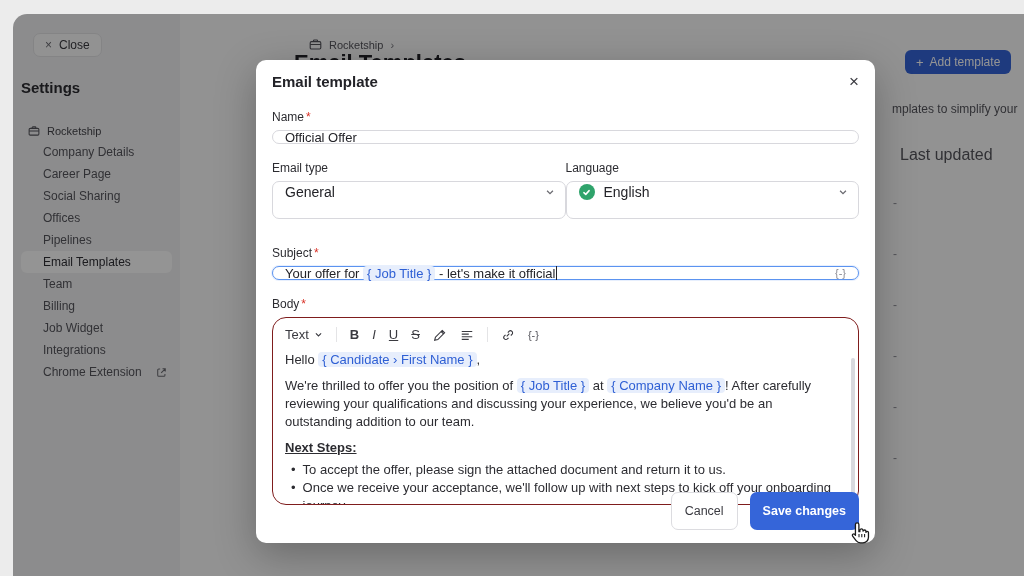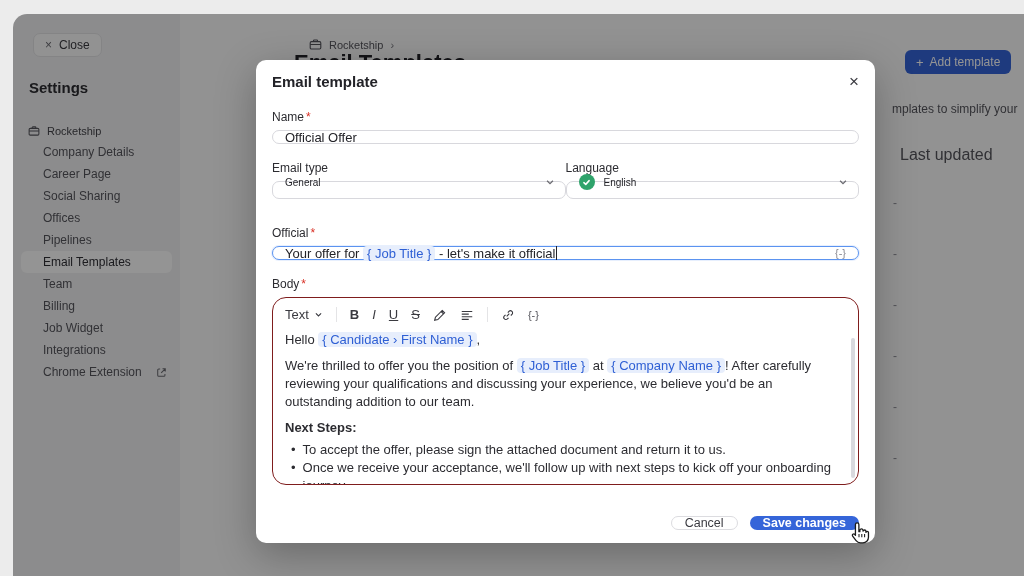--- a/index.html
+++ b/index.html
@@ -10,21 +10,21 @@
   
   .panel { position:absolute; left:13px; top:14px; right:0; bottom:0;
     background:#fcfcfc; border-radius:14px 0 0 0; overflow:hidden; }
   .sidebar { position:absolute; left:0; top:0; width:167px; height:100%;
     background:#f2f2f3; }
   .close-btn { position:absolute; left:20px; top:19px; height:24px;
     display:flex; align-items:center; gap:7px; padding:0 11px;
     background:rgba(255,255,255,0.75); border:1px solid #e4e4e6;
     border-radius:7px; font-size:12px; color:#3a3a40; }
   .close-x { font-size:12px; color:#6a6a70; }
-  .settings-title { position:absolute; left:16px; top:65px; font-size:15px;
+  .settings-title { position:absolute; left:8px; top:65px; font-size:15px;
     font-weight:bold; color:#2c2c31; }
   .nav { position:absolute; left:0; top:106px; width:167px; }
   .nav-org { position:relative; height:21px; display:flex; align-items:center;
     gap:7px; padding-left:15px; font-size:11px; color:#44444a; }
   .nav-item { position:relative; height:22px; display:flex; align-items:center;
     padding-left:30px; font-size:12px; color:#55555c; }
   .nav-item.active { background:rgba(255,255,255,0.95); border-radius:6px;
     margin:0 8px; padding-left:22px; width:151px; color:#2f2f35; }
   .ext-icon { margin-left:14px; color:#6a6a70; }
 
@@ -57,22 +57,22 @@
   .modal-title { font-size:15px; font-weight:bold; color:#232328; }
   .modal-close { font-size:17px; color:#3a3a40; line-height:1; cursor:default; }
   .field-label { font-size:12px; color:#2c2c31; margin-bottom:6px; }
   .req { color:#d93025; margin-left:2px; }
   .text-input { height:14px; border:1px solid #d8d8dd; border-radius:7px;
     display:flex; align-items:center; padding:0 12px; font-size:13px;
     color:#232328; background:#fff; }
   .field { margin-bottom:17px; }
   .two-col { display:flex; margin-bottom:27px;justify-content:space-between; }
   .col { flex:1; }
-  .select { height:18px; border:1px solid #d8d8dd; border-radius:7px;
-    display:flex; align-items:center; padding:0 10px 16px 12px; font-size:10px;
+  .select { height:38px; border:1px solid #d8d8dd; border-radius:7px;
+    display:flex; align-items:center; padding:0 10px 16px 12px; font-size:14px;
     color:#232328; }
   .select .chev { margin-left:auto; color:#6a6a70; }
   .lang-check { width:16px; height:16px; border-radius:50%; background:#2fa36b;
     display:flex; align-items:center; justify-content:center; margin-right:9px;
     flex:0 0 auto; }
   .subject-input { border:1.5px solid #5b93f0; box-shadow:0 0 0 1px rgba(91,147,240,.15); }
   .chip { color:#2e5fd4; background:#e7eefc; border-radius:4px; padding:0 4px;
     white-space:nowrap; }
   .caret { display:inline-block; width:1px; height:14px; background:#232328;
     margin-left:1px; vertical-align:-2px; }
@@ -92,21 +92,21 @@
     line-height:1.38; }
   .editor-body p { margin-bottom:8px; }
   .editor-body .bold { font-weight:bold; }
   .bullets { margin:0 0 8px 6px; }
   .bullet { display:flex; gap:7px; }
   .bullet .dot { flex:0 0 auto; }
   .scrollbar { position:absolute; right:3px; top:40px; width:4px; height:140px;
     background:#d9d9de; border-radius:2px; }
   .modal-footer { position:absolute; right:16px; bottom:13px; display:flex;
     gap:12px; }
-  .btn { height:14px; display:flex; align-items:center; padding:0 13px;
+  .btn { height:38px; display:flex; align-items:center; padding:0 13px;
     border-radius:7px; font-size:12.5px; }
   .btn-cancel { background:#fff; border:1px solid #dcdce0; color:#3a3a40; }
   .btn-save { background:#3565d9; color:#fff; font-weight:bold; }
 
   .cursor { position:absolute; left:846px; top:520px; z-index:30; }
 
   svg.icon { display:block; }
 </style>
 </head>
 <body>
@@ -210,21 +210,21 @@
           <span>English</span>
           <svg class="icon chev" width="10" height="10" viewBox="0 0 12 12" fill="none" stroke="currentColor" stroke-width="1.5">
               <path d="M2.5 4.5L6 8l3.5-3.5"></path>
             </svg>
         </div>
       </div>
     </div>
 
     <div class="field">
       <div class="field-label">
-        <span>Official</span><span class="req">*</span>
+        <span>Subject</span><span class="req">*</span>
       </div>
       <div class="text-input subject-input">
         <span>Your offer for</span>&nbsp;
         <span class="chip">{ Job Title }</span>&nbsp;
         <span>- let's make it official</span>
         <span class="caret"></span>
         <span class="token-icon">{-}</span>
       </div>
     </div>
 
@@ -259,21 +259,21 @@
           <span>
             <svg class="icon" width="14" height="14" viewBox="0 0 16 16" fill="none" stroke="currentColor" stroke-width="1.3">
                 <path d="M6.5 9.5l3-3M5.2 7.8L3.9 9.1a2.4 2.4 0 003.4 3.4l1.3-1.3M7.8 5.2l1.3-1.3a2.4 2.4 0 013.4 3.4l-1.3 1.3"></path>
               </svg>
           </span>
           <span class="tb-token">{-}</span>
         </div>
         <div class="editor-body">
           <p><span>Hello </span><span class="chip">{ Candidate › First Name }</span><span>,</span></p>
           <p><span>We're thrilled to offer you the position of </span><span class="chip">{ Job Title }</span><span> at </span><span class="chip">{ Company Name }</span><span>! After carefully reviewing your qualifications and discussing your experience, we believe you'd be an outstanding addition to our team.</span></p>
-          <p class="bold" style="margin-bottom:4px;">Next Steps:</p>
+          <p class="bold" style="margin-bottom:4px;text-decoration:underline;">Next Steps:</p>
           <div class="bullets">
             <div class="bullet">
                 <span class="dot">•</span>
                 <span>To accept the offer, please sign the attached document and return it to us.</span>
               </div>
             <div class="bullet">
                 <span class="dot">•</span>
                 <span>Once we receive your acceptance, we'll follow up with next steps to kick off your onboarding journey.</span>
               </div>
           </div>

